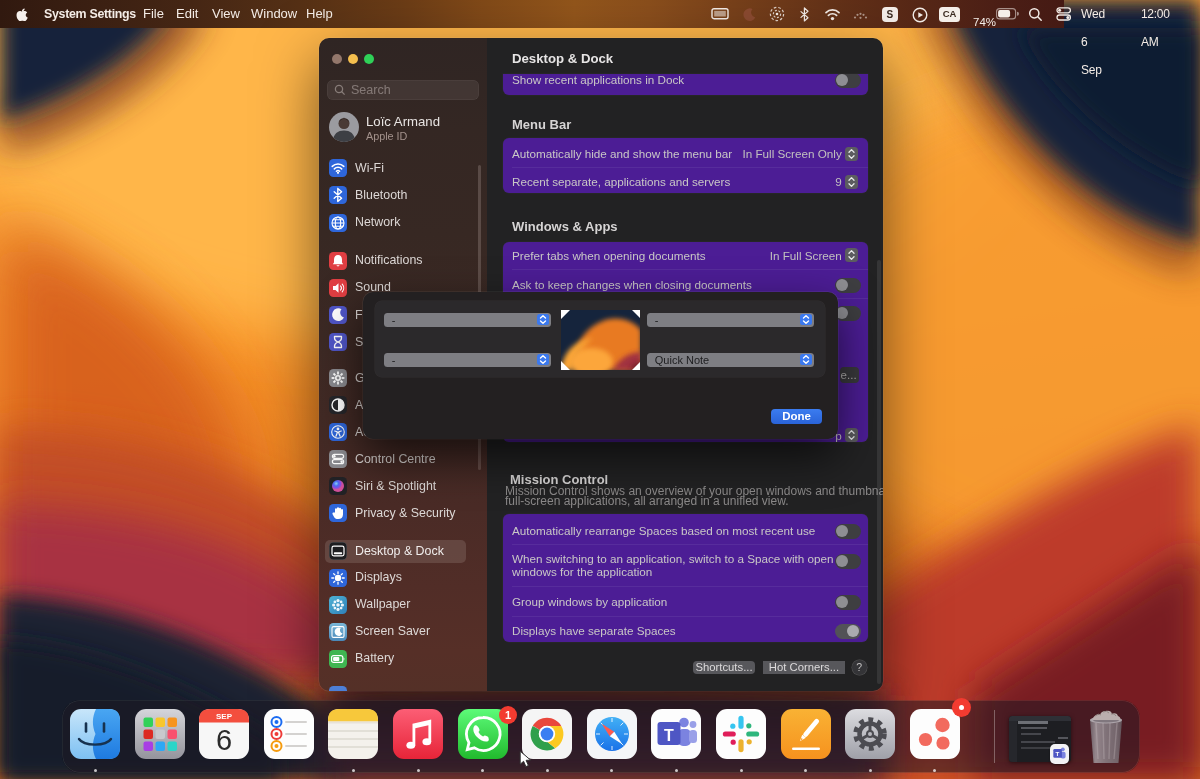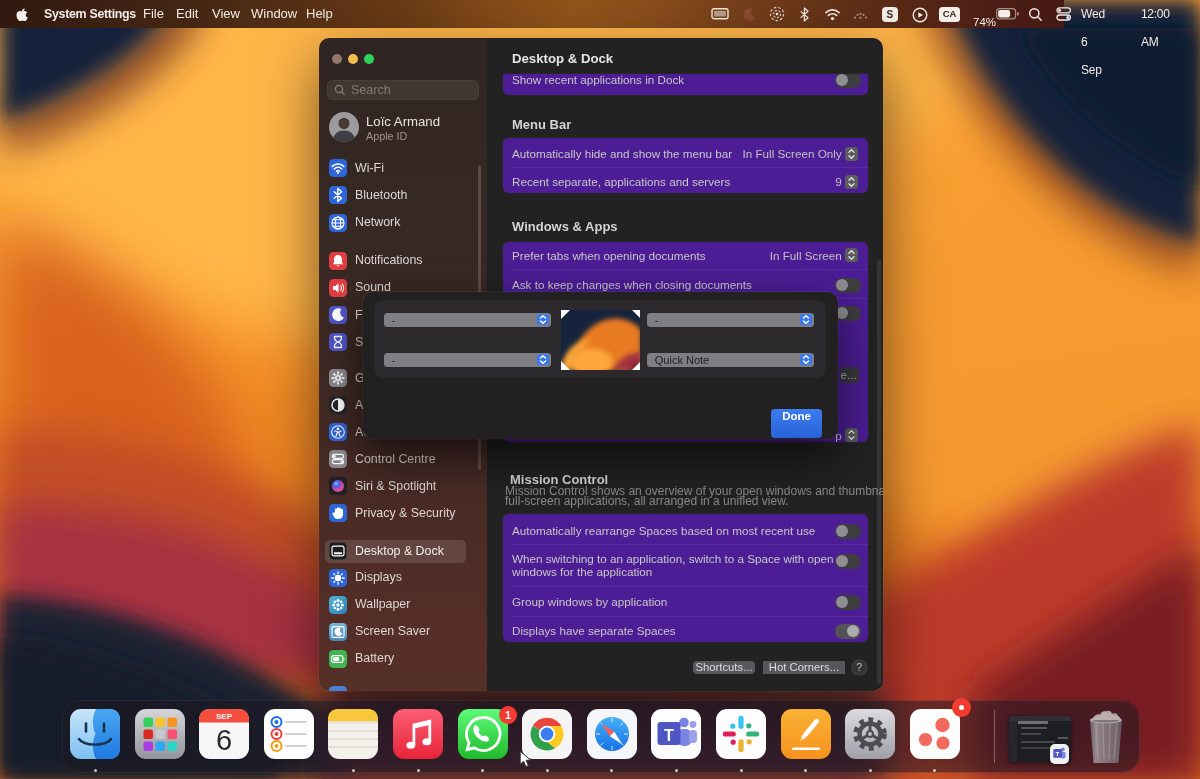--- a/index.html
+++ b/index.html
@@ -25,21 +25,21 @@
 .divl{position:absolute;height:1px;background:rgba(255,255,255,.065)}
 .tgl{position:absolute;width:26px;height:15px;border-radius:8px;background:#3e3e41}
 .tgl .kn{position:absolute;left:1.5px;top:1.5px;width:12px;height:12px;border-radius:50%;background:#8e8e93}
 .tgl.on{background:#525257}
 .tgl.on .kn{left:12.5px;background:#aaaaaf}
 .stp{position:absolute;width:13px;height:14px;border-radius:3.5px;background:#5c5c60}
 #sheet{position:absolute;left:44px;top:254px;width:475px;height:147px;border-radius:10px;background:#232021;box-shadow:0 18px 45px rgba(0,0,0,.65),0 0 0 .5px rgba(255,255,255,.12)}
 #shin{position:absolute;left:12px;top:9px;width:450px;height:76px;border-radius:7px;background:#2b292b;box-shadow:0 0 0 .5px rgba(255,255,255,.07)}
 .pop{position:absolute;width:167px;height:14px;border-radius:3.5px;background:#7e7e83;color:#1d1d1f;font-size:11px;line-height:14px}
 .pop .cap{position:absolute;right:1.5px;top:1.5px;width:12px;height:11px;border-radius:2.5px;background:#3b79ef}
-#done{position:absolute;left:408px;top:117px;width:51px;height:29px;border-radius:4px;background:linear-gradient(#3b7cf0,#2a63d8);color:#fff;font-size:11.5px;font-weight:bold;text-align:center;line-height:15px}
+#done{position:absolute;left:408px;top:117px;width:51px;height:15px;border-radius:4px;background:linear-gradient(#3b7cf0,#2a63d8);color:#fff;font-size:11.5px;font-weight:bold;text-align:center;line-height:15px}
 #dock{position:absolute;left:63px;top:701px;width:1076px;height:71px;border-radius:17px;background:rgba(28,24,34,.52);box-shadow:0 0 0 .5px rgba(255,255,255,.16),0 0 0 1px rgba(0,0,0,.25)}
 .di{position:absolute;top:8px;width:50px;height:50px}
 .dot{position:absolute;top:68px;width:3px;height:3px;border-radius:50%;background:rgba(255,255,255,.75)}
 .badge{position:absolute;border-radius:50%;background:#f33b30;color:#fff;text-align:center}
 </style></head>
 <body>
 <svg id="wp" viewBox="0 0 1200 779" preserveAspectRatio="none">
 <defs>
 <filter id="b30" x="-60%" y="-60%" width="220%" height="220%">
         <feGaussianBlur stdDeviation="30"></feGaussianBlur>

